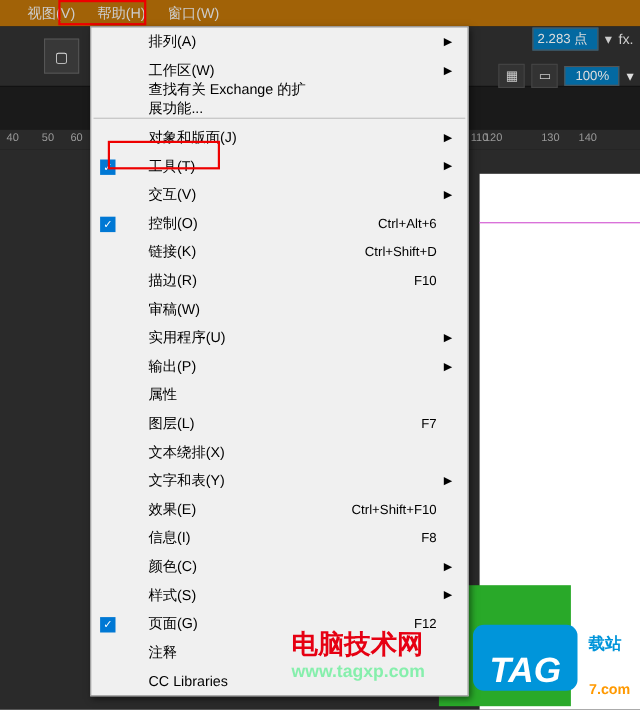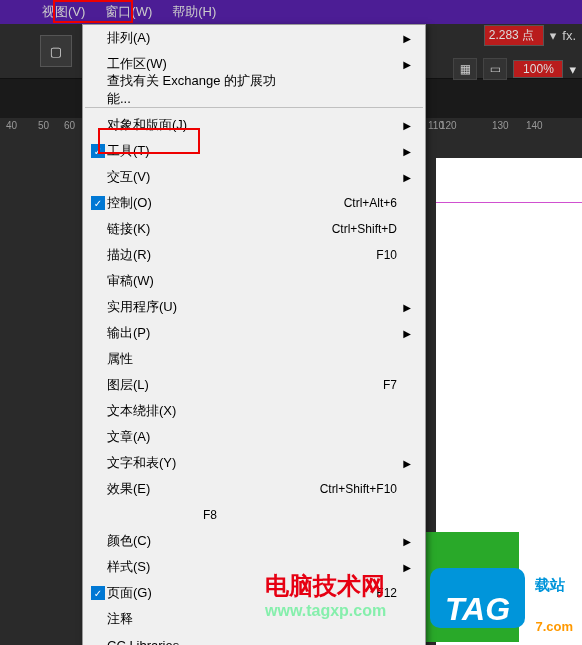--- a/index.html
+++ b/index.html
@@ -7,23 +7,23 @@
       width: 582px; height: 645px;
       background: #1a1a1a;
       font-family: "Microsoft YaHei", Arial, sans-serif;
       font-size: 13px;
       color: #ddd;
       overflow: hidden;
       position: relative;
     }
     .menubar {
       height: 24px;
-      background: #4c1d95;
-      display: flex;
-      padding-left: 32px;
+      background: #a16207;
+      display: flex;
+      padding-left: 15px;
     }
     .menubar-item {
       padding: 3px 10px;
       color: #ccc;
       cursor: pointer;
     }
     .red-box-menubar {
       position: absolute;
       left: 53px; top: 0;
       width: 80px; height: 23px;
@@ -40,21 +40,21 @@
     }
     .right-controls {
       position: absolute;
       right: 6px; top: 25px;
       display: flex;
       gap: 6px;
       align-items: center;
       color: #ccc;
     }
     .num-field {
-      background: #b91c1c;
+      background: #0369a1;
       border: 1px solid #555;
       color: #ddd;
       padding: 1px 4px;
       font-size: 12px;
       width: 60px;
     }
     .right-controls2 {
       position: absolute;
       right: 6px; top: 58px;
       display: flex;
@@ -126,21 +126,21 @@
     .check-col { width: 18px; text-align: center; font-size: 12px; }
     .check-mark {
       width: 14px; height: 14px;
       background: #0078d4;
       color: #fff;
       display: inline-flex;
       align-items: center;
       justify-content: center;
       font-size: 10px;
     }
-    .label-col { flex: 1; }
+    .label-col { flex: 1; margin-left: 28px; }
     .shortcut-col { width: 110px; text-align: right; color: #000; font-size: 12px; }
     .arrow-col { width: 14px; text-align: right; color: #000; font-size: 10px; }
     .sep { height: 1px; background: #c0c0c0; margin: 4px 2px; }
     .red-box-menu {
       position: absolute;
       left: 98px; top: 128px;
       width: 102px; height: 26px;
       border: 2px solid #e00;
       pointer-events: none;
       z-index: 200;
@@ -199,22 +199,22 @@
       align-items: center;
       justify-content: center;
       color: #ddd;
     }
   </style>
 </head>
 <body>
 
 <div class="menubar">
   <div class="menubar-item">视图(V)</div>
+  <div class="menubar-item">帮助(H)</div>
   <div class="menubar-item">窗口(W)</div>
-  <div class="menubar-item">帮助(H)</div>
 </div>
 <div class="red-box-menubar"></div>
 
 <div class="toolbar-row">
   <div class="container-btn">▢</div>
 </div>
 
 <div class="right-controls">
   <span class="num-field">2.283 点</span>
   <span>▾</span>
@@ -332,38 +332,33 @@
       <span class="arrow-col"></span>
     </div>
     <div class="menu-item">
       <span class="check-col"></span>
       <span class="label-col">文本绕排(X)</span>
       <span class="shortcut-col"></span>
       <span class="arrow-col"></span>
     </div>
     <div class="menu-item">
       <span class="check-col"></span>
-      <span class="label-col">文章(A)</span>
-      <span class="shortcut-col"></span>
-      <span class="arrow-col"></span>
-    </div>
-    <div class="menu-item">
-      <span class="check-col"></span>
       <span class="label-col">文字和表(Y)</span>
       <span class="shortcut-col"></span>
       <span class="arrow-col">▶</span>
     </div>
     <div class="menu-item">
       <span class="check-col"></span>
       <span class="label-col">效果(E)</span>
       <span class="shortcut-col">Ctrl+Shift+F10</span>
       <span class="arrow-col"></span>
     </div>
     <div class="menu-item">
       <span class="check-col"></span>
+      <span class="label-col">信息(I)</span>
       <span class="shortcut-col">F8</span>
       <span class="arrow-col"></span>
     </div>
     <div class="menu-item">
       <span class="check-col"></span>
       <span class="label-col">颜色(C)</span>
       <span class="shortcut-col"></span>
       <span class="arrow-col">▶</span>
     </div>
     <div class="menu-item">

